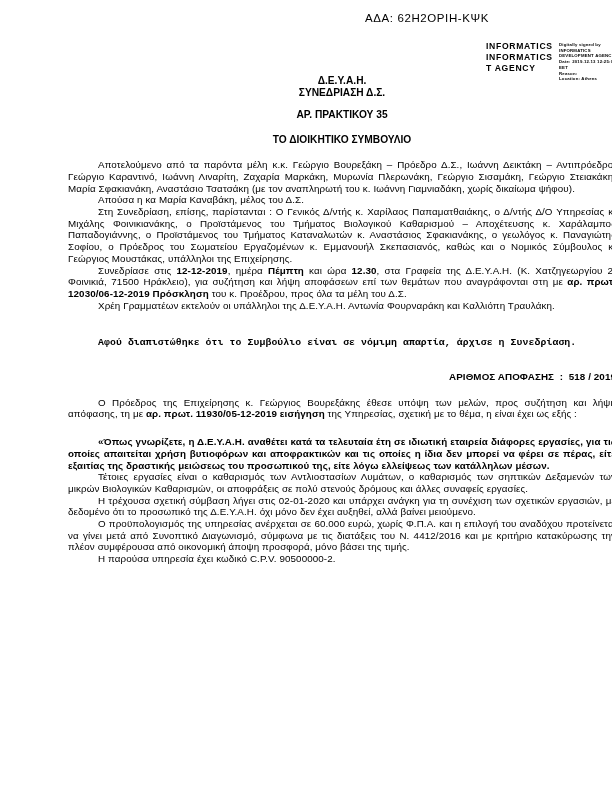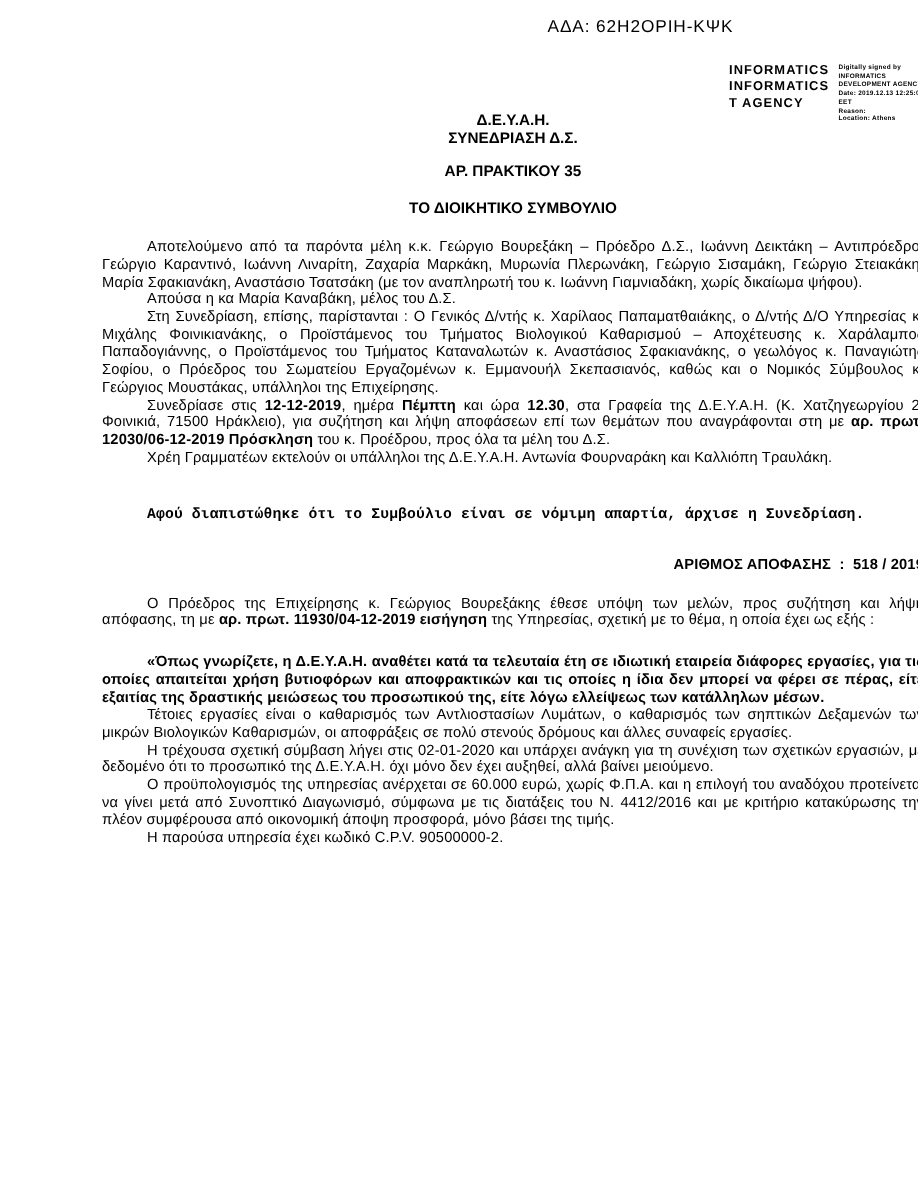--- a/index.html
+++ b/index.html
@@ -123,21 +123,21 @@
 
       <p><span>Συνεδρίασε στις </span><b>12-12-2019</b><span>, ημέρα </span><b>Πέμπτη</b><span> και ώρα </span><b>12.30</b><span>, στα Γραφεία της Δ.Ε.Υ.Α.Η. (Κ. Χατζηγεωργίου 2, Φοινικιά, 71500 Ηράκλειο), για συζήτηση και λήψη αποφάσεων επί των θεμάτων που αναγράφονται στη με </span><b>αρ. πρωτ. 12030/06-12-2019 Πρόσκληση</b><span> του κ. Προέδρου, προς όλα τα μέλη του Δ.Σ.</span></p>
 
       <p>Χρέη Γραμματέων εκτελούν οι υπάλληλοι της Δ.Ε.Υ.Α.Η. Αντωνία Φουρναράκη και Καλλιόπη Τραυλάκη.</p>
 
       <p class="quorum">Αφού διαπιστώθηκε ότι το Συμβούλιο είναι σε νόμιμη απαρτία, άρχισε η Συνεδρίαση.</p>
 
       <p class="decision-no">ΑΡΙΘΜΟΣ ΑΠΟΦΑΣΗΣ  :  518 / 2019</p>
 
 
-      <p class="intro"><span>Ο Πρόεδρος της Επιχείρησης κ. Γεώργιος Βουρεξάκης έθεσε υπόψη των μελών, προς συζήτηση και λήψη απόφασης, τη με </span><b>αρ. πρωτ. 11930/04-12-2019 εισήγηση</b><span> της Υπηρεσίας, σχετική με το θέμα, η οποία έχει ως εξής :</span></p>
+      <p class="intro"><span>Ο Πρόεδρος της Επιχείρησης κ. Γεώργιος Βουρεξάκης έθεσε υπόψη των μελών, προς συζήτηση και λήψη απόφασης, τη με </span><b>αρ. πρωτ. 11930/05-12-2019 εισήγηση</b><span> της Υπηρεσίας, σχετική με το θέμα, η είναι έχει ως εξής :</span></p>
 
       <p class="quote-start">«Όπως γνωρίζετε, η Δ.Ε.Υ.Α.Η. αναθέτει κατά τα τελευταία έτη σε ιδιωτική εταιρεία διάφορες εργασίες, για τις οποίες απαιτείται χρήση βυτιοφόρων και αποφρακτικών και τις οποίες η ίδια δεν μπορεί να φέρει σε πέρας, είτε εξαιτίας της δραστικής μειώσεως του προσωπικού της, είτε λόγω ελλείψεως των κατάλληλων μέσων.</p>
       <p>Τέτοιες εργασίες είναι ο καθαρισμός των Αντλιοστασίων Λυμάτων, ο καθαρισμός των σηπτικών Δεξαμενών των μικρών Βιολογικών Καθαρισμών, οι αποφράξεις σε πολύ στενούς δρόμους και άλλες συναφείς εργασίες.</p>
       <p>Η τρέχουσα σχετική σύμβαση λήγει στις 02-01-2020 και υπάρχει ανάγκη για τη συνέχιση των σχετικών εργασιών, με δεδομένο ότι το προσωπικό της Δ.Ε.Υ.Α.Η. όχι μόνο δεν έχει αυξηθεί, αλλά βαίνει μειούμενο.</p>
       <p>Ο προϋπολογισμός της υπηρεσίας ανέρχεται σε 60.000 ευρώ, χωρίς Φ.Π.Α. και η επιλογή του αναδόχου προτείνεται να γίνει μετά από Συνοπτικό Διαγωνισμό, σύμφωνα με τις διατάξεις του Ν. 4412/2016 και με κριτήριο κατακύρωσης την πλέον συμφέρουσα από οικονομική άποψη προσφορά, μόνο βάσει της τιμής.</p>
       <p>Η παρούσα υπηρεσία έχει κωδικό C.P.V. 90500000-2.</p>
 
     </div>
   </div>
 

